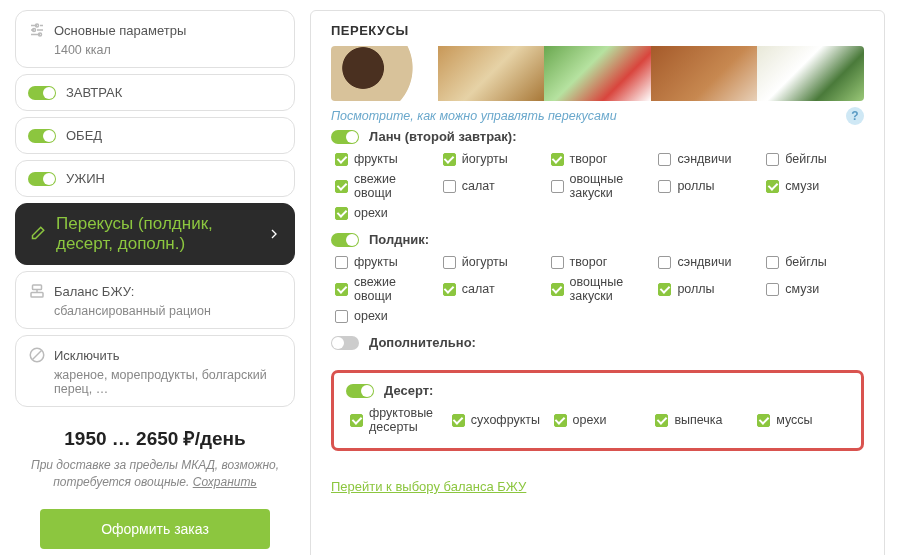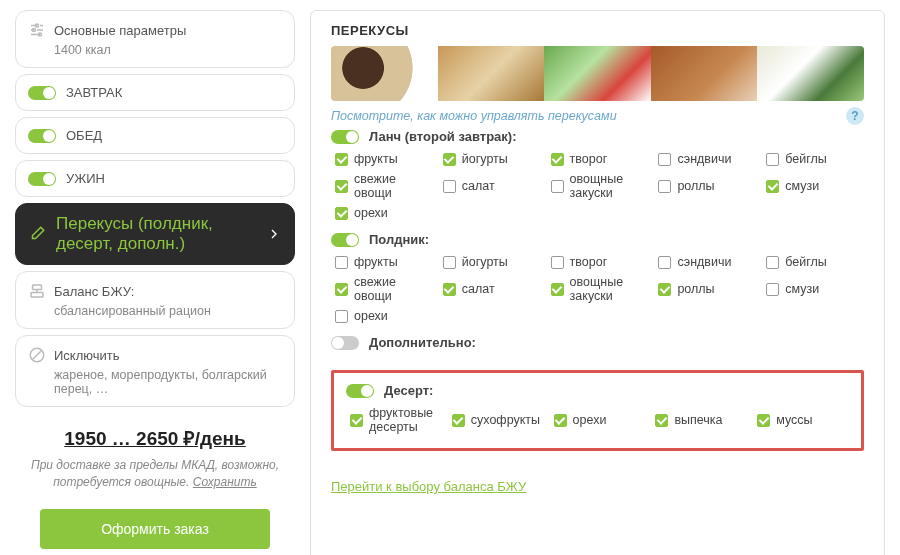--- a/index.html
+++ b/index.html
@@ -62,21 +62,21 @@
     content: ""; position: absolute; top: 1px; width: 12px; height: 12px;
     border-radius: 50%; background: #fff;
   }
   .toggle.on::after { right: 1px; }
   .toggle.off::after { left: 1px; }
 
   .chev { width: 16px; height: 16px; }
   .chev svg { width: 16px; height: 16px; stroke: #fff; }
 
   .price-box { text-align: center; padding: 12px 4px 6px; }
-  .price { font-size: 19px; font-weight: 700; color: #222; text-decoration: underline; }
+  .price { font-size: 19px; font-weight: 700; color: #222; }
   .price-note { font-size: 12px; color: var(--muted); font-style: italic; margin-top: 6px; line-height: 1.4; }
   .price-note .more { text-decoration: underline; cursor: pointer; }
 
   .btn-primary {
     display: block; width: 82%; margin: 12px auto 8px; padding: 12px 6px;
     background: var(--green); color: #fff; text-align: center;
     border-radius: 4px; font-size: 14px; cursor: pointer;
   }
   .link-secondary { display: block; text-align: center; color: var(--green); font-size: 13px; text-decoration: underline; cursor: pointer; }
 
@@ -111,21 +111,21 @@
     width: 13px; height: 13px; border: 1px solid #999; border-radius: 2px;
     display: inline-flex; align-items: center; justify-content: center;
     flex-shrink: 0;
   }
   .chk.checked { background: var(--green); border-color: var(--green); }
   .chk.checked::after {
     content: ""; width: 4px; height: 7px; border: solid #fff;
     border-width: 0 2px 2px 0; transform: rotate(45deg); margin-top: -2px;
   }
 
-  .highlight-box { border: 3px solid var(--red); border-radius: 2px; padding: 10px 12px 14px; margin-top: 20px; }
+  .highlight-box { border: 3px solid var(--red); border-radius: 7px; padding: 10px 12px 14px; margin-top: 20px; }
 
   .next-link { color: var(--green); text-decoration: underline; font-size: 13px; display: inline-block; margin-top: 16px; cursor: pointer; }
 </style>
 </head>
 <body>
 
 <div class="layout">
 
   <div class="sidebar">
 

